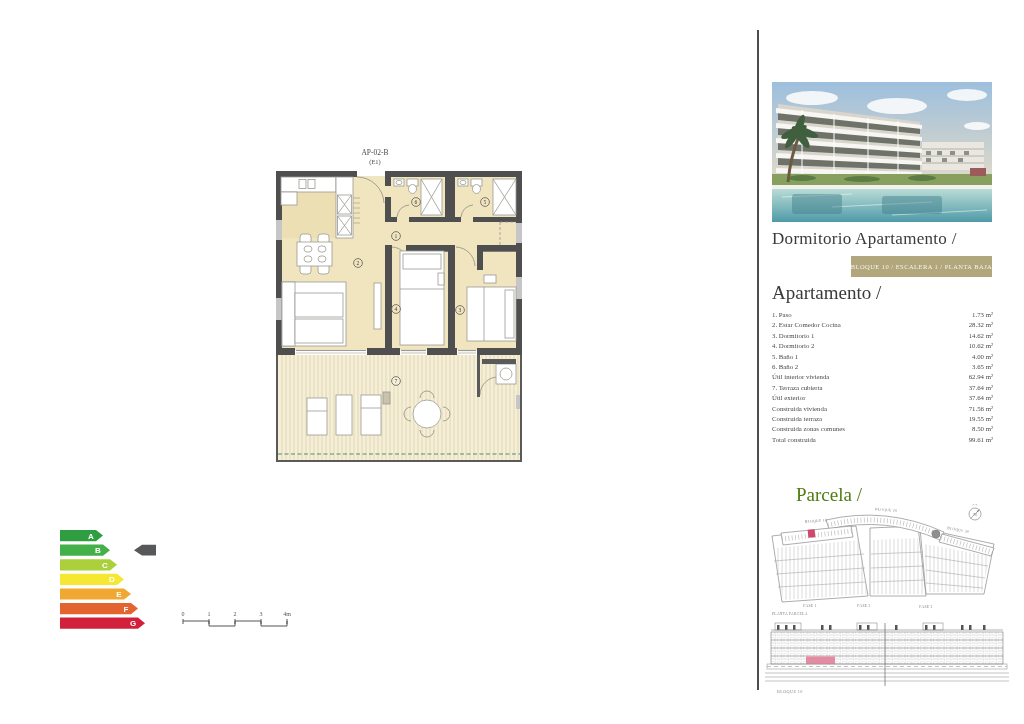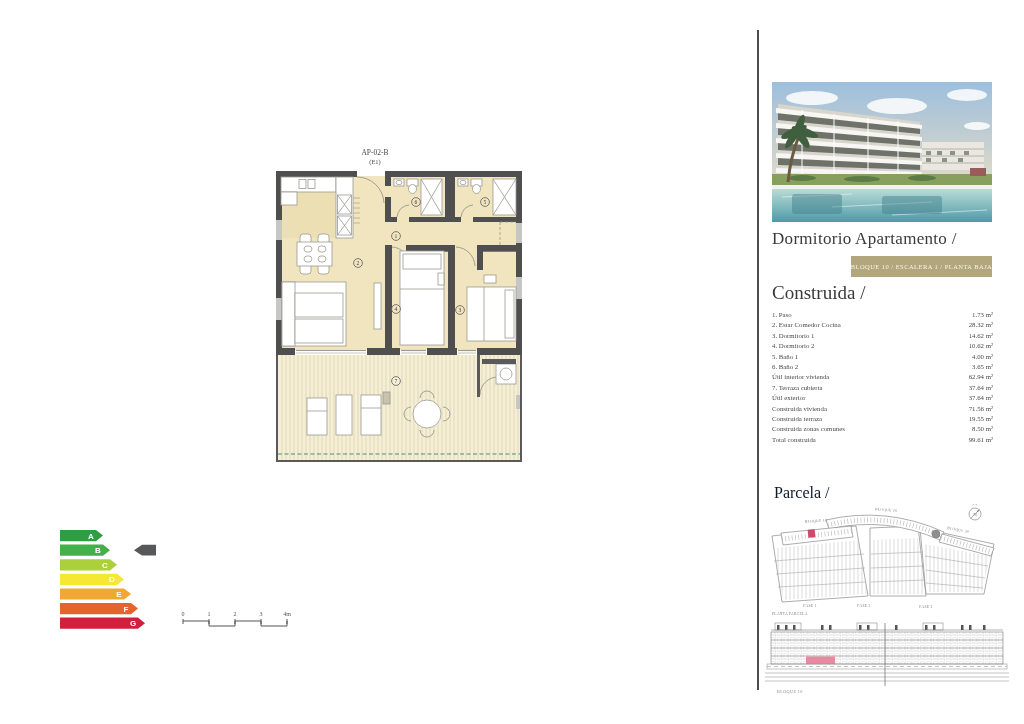--- a/index.html
+++ b/index.html
@@ -10,21 +10,21 @@
   #divider{left:757px;top:30px;width:2px;height:660px;background:#4d4d4d;}
   #photo{left:772px;top:82px;width:220px;height:140px;}
   #main-title{left:772px;top:229px;width:240px;font-size:17px;letter-spacing:.3px;color:#3a3a3a;}
   #badge{left:851px;top:256px;width:141px;height:21px;background:#b2a67c;
          display:flex;align-items:center;justify-content:center;}
   #badge span{font-size:6.5px;letter-spacing:.45px;color:#f7f4ea;white-space:nowrap;}
   #sup-heading{left:772px;top:282px;font-size:19px;color:#3a3a3a;}
   #sup-table{left:772px;top:310px;width:221px;}
   .srow{display:flex;justify-content:space-between;line-height:10.4px;font-size:6.8px;color:#4a4a4a;}
   .srow .sv{text-align:right;}
-  #parcela-heading{left:774px;top:484px;font-size:16px;color:#0f172a;}
+  #parcela-heading{left:796px;top:484px;font-size:19px;color:#4d7c0f;}
   #parcela{left:768px;top:504px;width:235px;height:112px;}
   #elevation{left:763px;top:620px;width:250px;height:80px;}
   
   #plan{left:270px;top:143px;width:260px;height:325px;}
   #energy{left:58px;top:528px;width:112px;height:108px;}
   #scalebar{left:178px;top:608px;width:116px;height:26px;}
   svg text{font-family:"Liberation Serif", serif;}
   .eletter{font-family:"Liberation Sans", sans-serif;font-weight:bold;}
 </style>
 </head>
@@ -369,21 +369,21 @@
       </g>
     </g>
   </svg>
 
   <div id="main-title" class="abs">Dormitorio Apartamento /</div>
 
   <div id="badge" class="abs">
     <span>BLOQUE 10 / ESCALERA 1 / PLANTA BAJA</span>
   </div>
 
-  <div id="sup-heading" class="abs">Construida /</div>
+  <div id="sup-heading" class="abs">Apartamento /</div>
 
   <div id="sup-table" class="abs">
     <div class="srow">
         <span class="sl">1. Paso</span>
         <span class="sv">1.73 m²</span>
       </div>
     <div class="srow">
         <span class="sl">2. Estar Comedor Cocina</span>
         <span class="sv">28.32 m²</span>
       </div>

